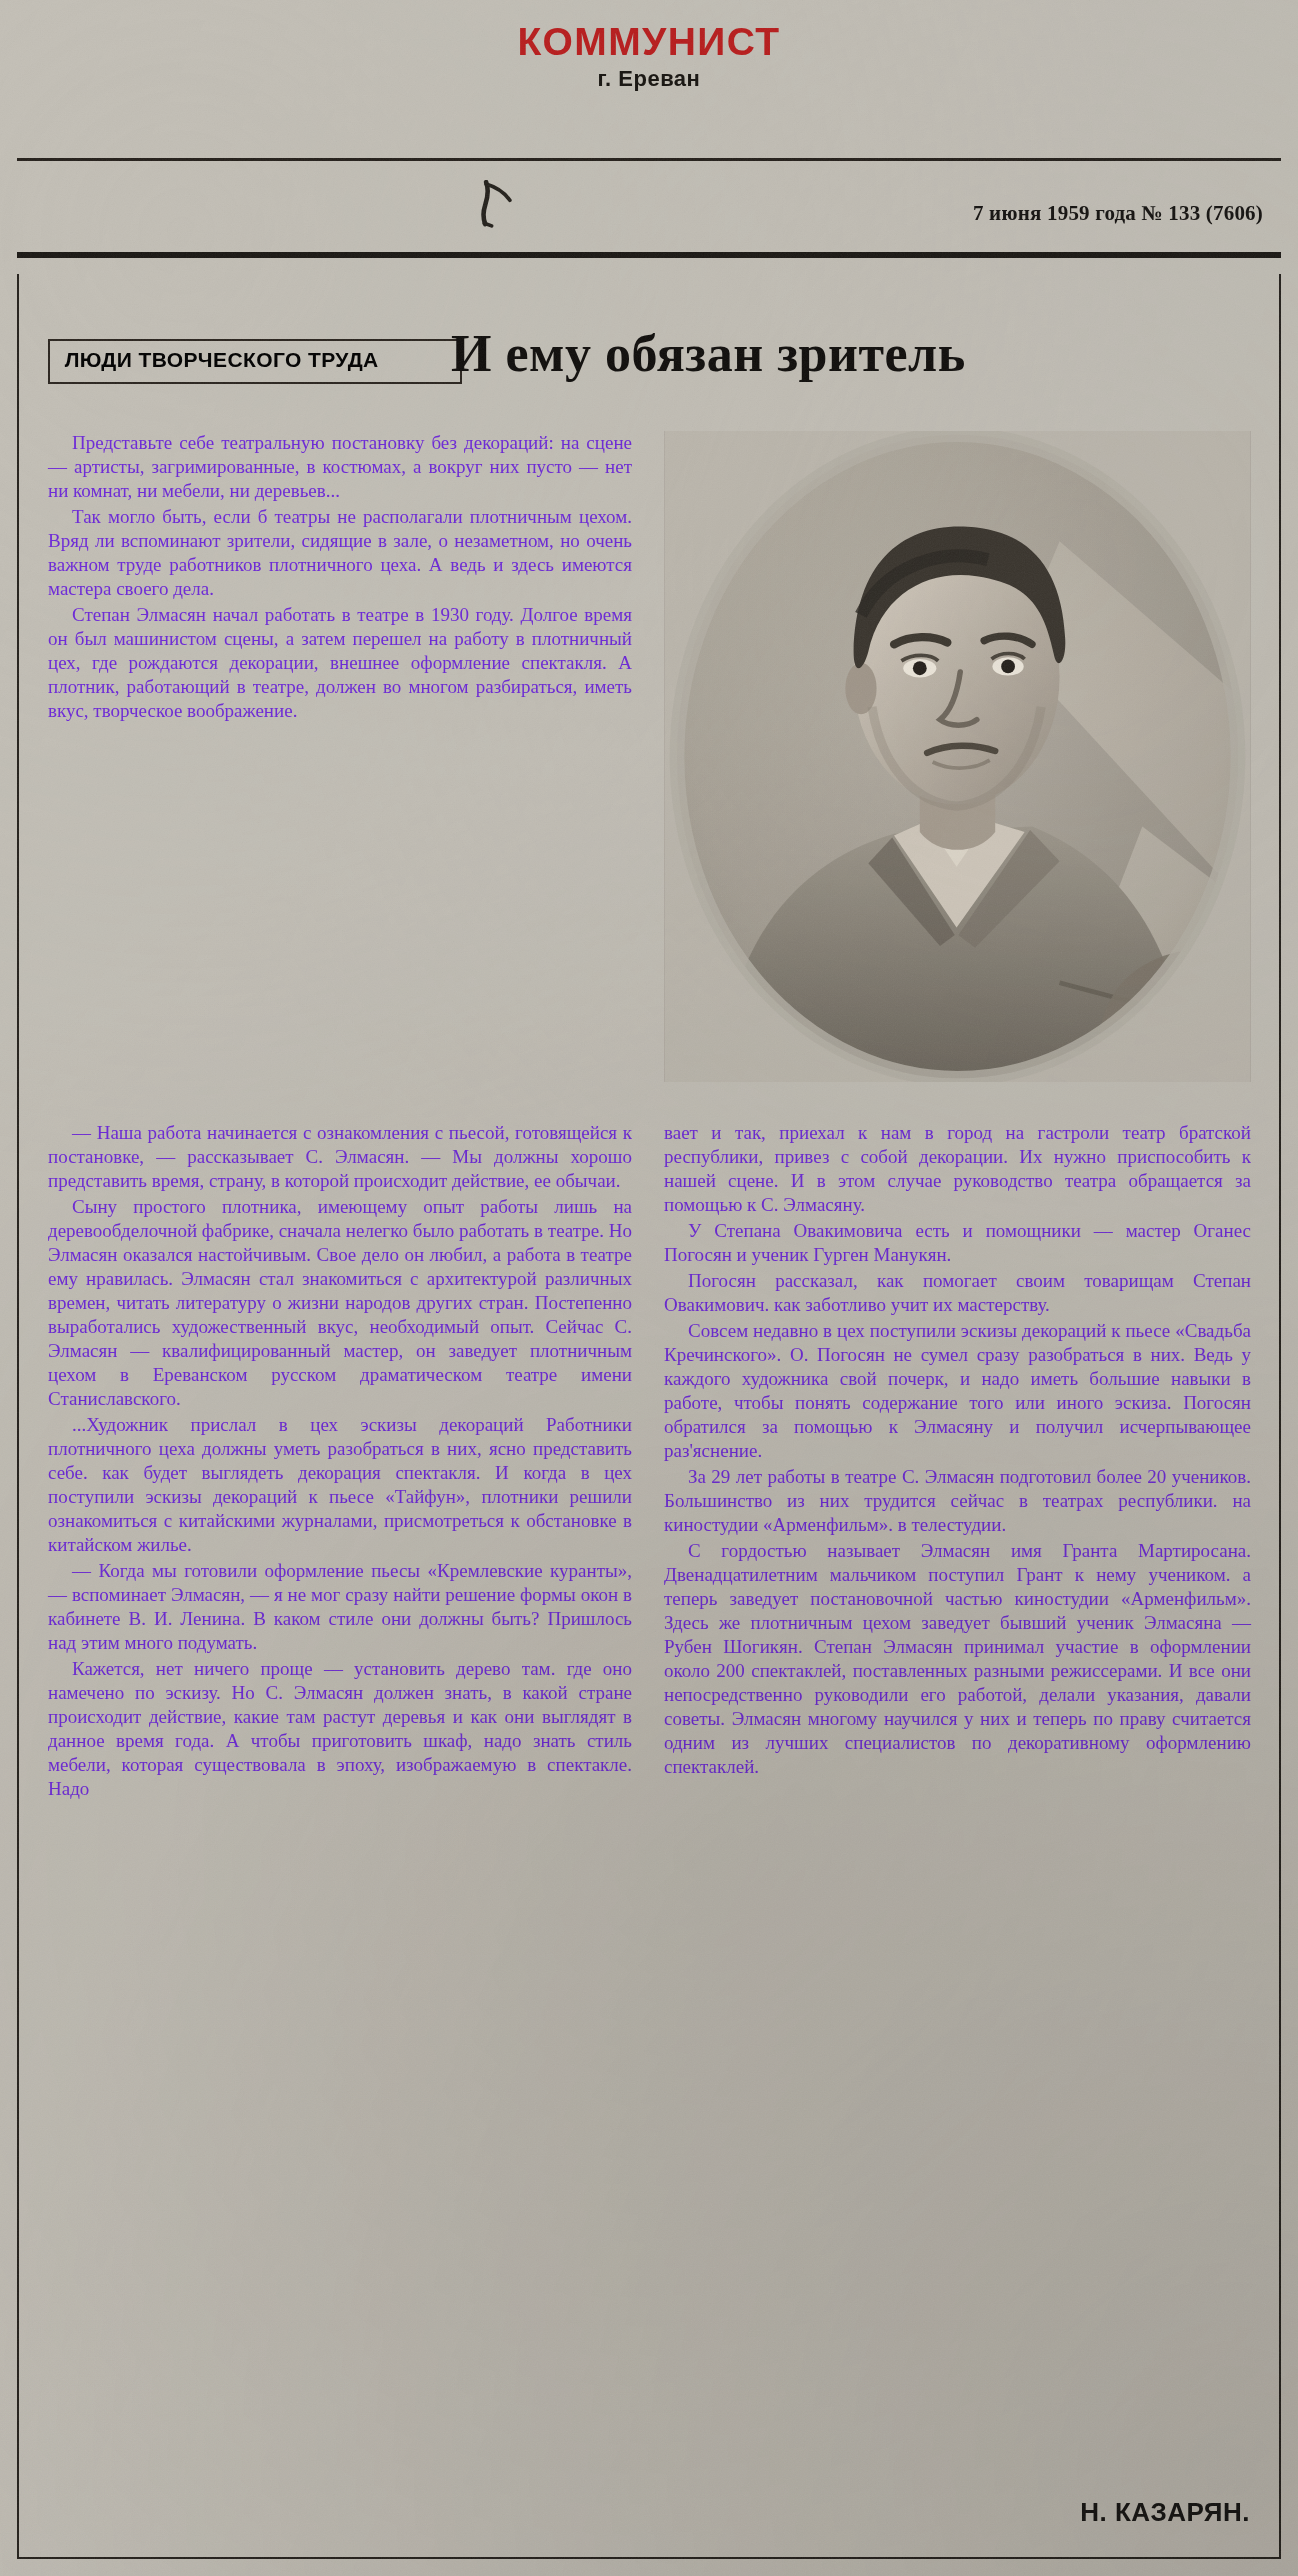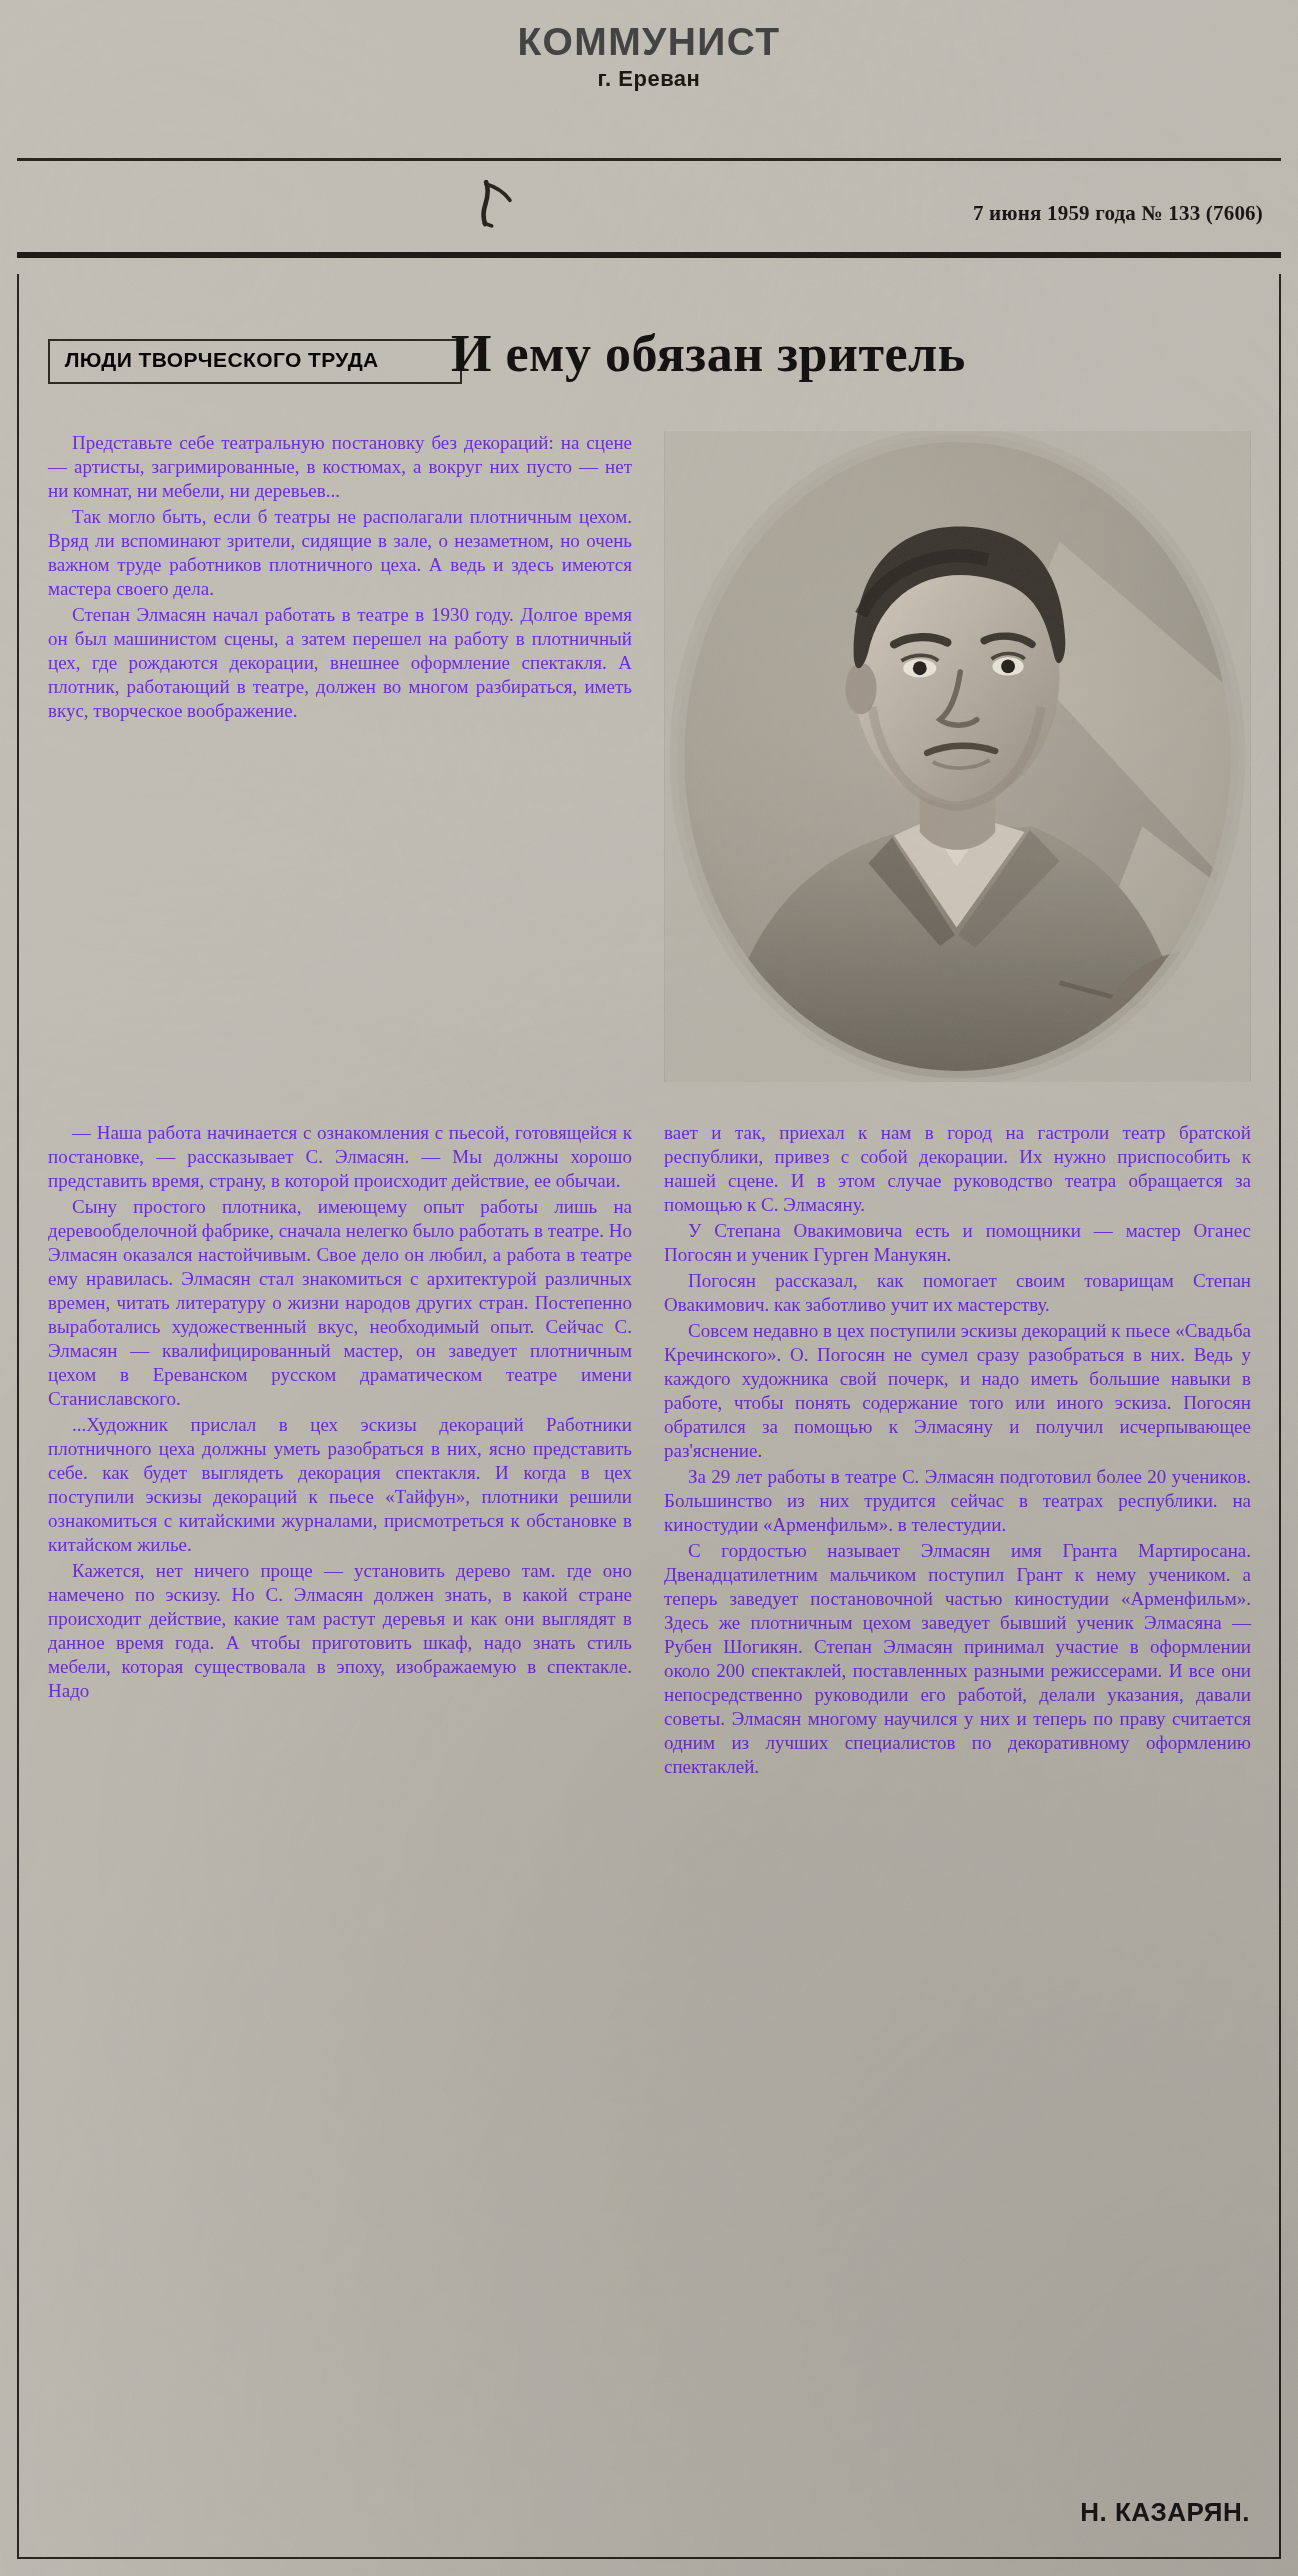--- a/index.html
+++ b/index.html
@@ -49,21 +49,21 @@
   }
   .masthead-title {
     position: absolute;
     top: 20px;
     left: 0; right: 0;
     text-align: center;
     font-family: "Liberation Sans", sans-serif;
     font-weight: bold;
     font-size: 39px;
     letter-spacing: 1.4px;
-    color: #404040;
+    color: #b91c1c;
   }
   .masthead-city {
     position: absolute;
     top: 66px;
     left: 0; right: 0;
     text-align: center;
     font-family: "Liberation Sans", sans-serif;
     font-weight: bold;
     font-size: 22px;
     letter-spacing: 0.5px;
@@ -318,20 +318,21 @@
   <div class="col" id="col-left-top">
     <p>Представьте себе театральную постановку без декораций: на сцене — артисты, загримированные, в костюмах, а вокруг них пусто — нет ни комнат, ни мебели, ни деревьев...</p>
     <p>Так могло быть, если б театры не располагали плотничным цехом. Вряд ли вспоминают зрители, сидящие в зале, о незаметном, но очень важном труде работников плотничного цеха. А ведь и здесь имеются мастера своего дела.</p>
     <p>Степан Элмасян начал работать в театре в 1930 году. Долгое время он был машинистом сцены, а затем перешел на работу в плотничный цех, где рождаются декорации, внешнее оформление спектакля. А плотник, работающий в театре, должен во многом разбираться, иметь вкус, творческое воображение.</p>
   </div>
 
   <div class="col" id="col-left-main">
     <p>— Наша работа начинается с ознакомления с пьесой, готовящейся к постановке, — рассказывает С. Элмасян. — Мы должны хорошо представить время, страну, в которой происходит действие, ее обычаи.</p>
     <p>Сыну простого плотника, имеющему опыт работы лишь на деревообделочной фабрике, сначала нелегко было работать в театре. Но Элмасян оказался настойчивым. Свое дело он любил, а работа в театре ему нравилась. Элмасян стал знакомиться с архитектурой различных времен, читать литературу о жизни народов других стран. Постепенно выработались художественный вкус, необходимый опыт. Сейчас С. Элмасян — квалифицированный мастер, он заведует плотничным цехом в Ереванском русском драматическом театре имени Станиславского.</p>
     <p>...Художник прислал в цех эскизы декораций Работники плотничного цеха должны уметь разобраться в них, ясно представить себе. как будет выглядеть декорация спектакля. И когда в цех поступили эскизы декораций к пьесе «Тайфун», плотники решили ознакомиться с китайскими журналами, присмотреться к обстановке в китайском жилье.</p>
+    <p>— Когда мы готовили оформление пьесы «Кремлевские куранты», — вспоминает Элмасян, — я не мог сразу найти решение формы окон в кабинете В. И. Ленина. В каком стиле они должны быть? Пришлось над этим много подумать.</p>
     <p>Кажется, нет ничего проще — установить дерево там. где оно намечено по эскизу. Но С. Элмасян должен знать, в какой стране происходит действие, какие там растут деревья и как они выглядят в данное время года. А чтобы приготовить шкаф, надо знать стиль мебели, которая существовала в эпоху, изображаемую в спектакле. Надо</p>
   </div>
 
   <div class="col" id="col-right-main">
     <p class="nodent">вает и так, приехал к нам в город на гастроли театр братской республики, привез с собой декорации. Их нужно приспособить к нашей сцене. И в этом случае руководство театра обращается за помощью к С. Элмасяну.</p>
     <p>У Степана Овакимовича есть и помощники — мастер Оганес Погосян и ученик Гурген Манукян.</p>
     <p>Погосян рассказал, как помогает своим товарищам Степан Овакимович. как заботливо учит их мастерству.</p>
     <p>Совсем недавно в цех поступили эскизы декораций к пьесе «Свадьба Кречинского». О. Погосян не сумел сразу разобраться в них. Ведь у каждого художника свой почерк, и надо иметь большие навыки в работе, чтобы понять содержание того или иного эскиза. Погосян обратился за помощью к Элмасяну и получил исчерпывающее раз'яснение.</p>
     <p>За 29 лет работы в театре С. Элмасян подготовил более 20 учеников. Большинство из них трудится сейчас в театрах республики. на киностудии «Арменфильм». в телестудии.</p>
     <p>С гордостью называет Элмасян имя Гранта Мартиросана. Двенадцатилетним мальчиком поступил Грант к нему учеником. а теперь заведует постановочной частью киностудии «Арменфильм». Здесь же плотничным цехом заведует бывший ученик Элмасяна — Рубен Шогикян. Степан Элмасян принимал участие в оформлении около 200 спектаклей, поставленных разными режиссерами. И все они непосредственно руководили его работой, делали указания, давали советы. Элмасян многому научился у них и теперь по праву считается одним из лучших специалистов по декоративному оформлению спектаклей.</p>

